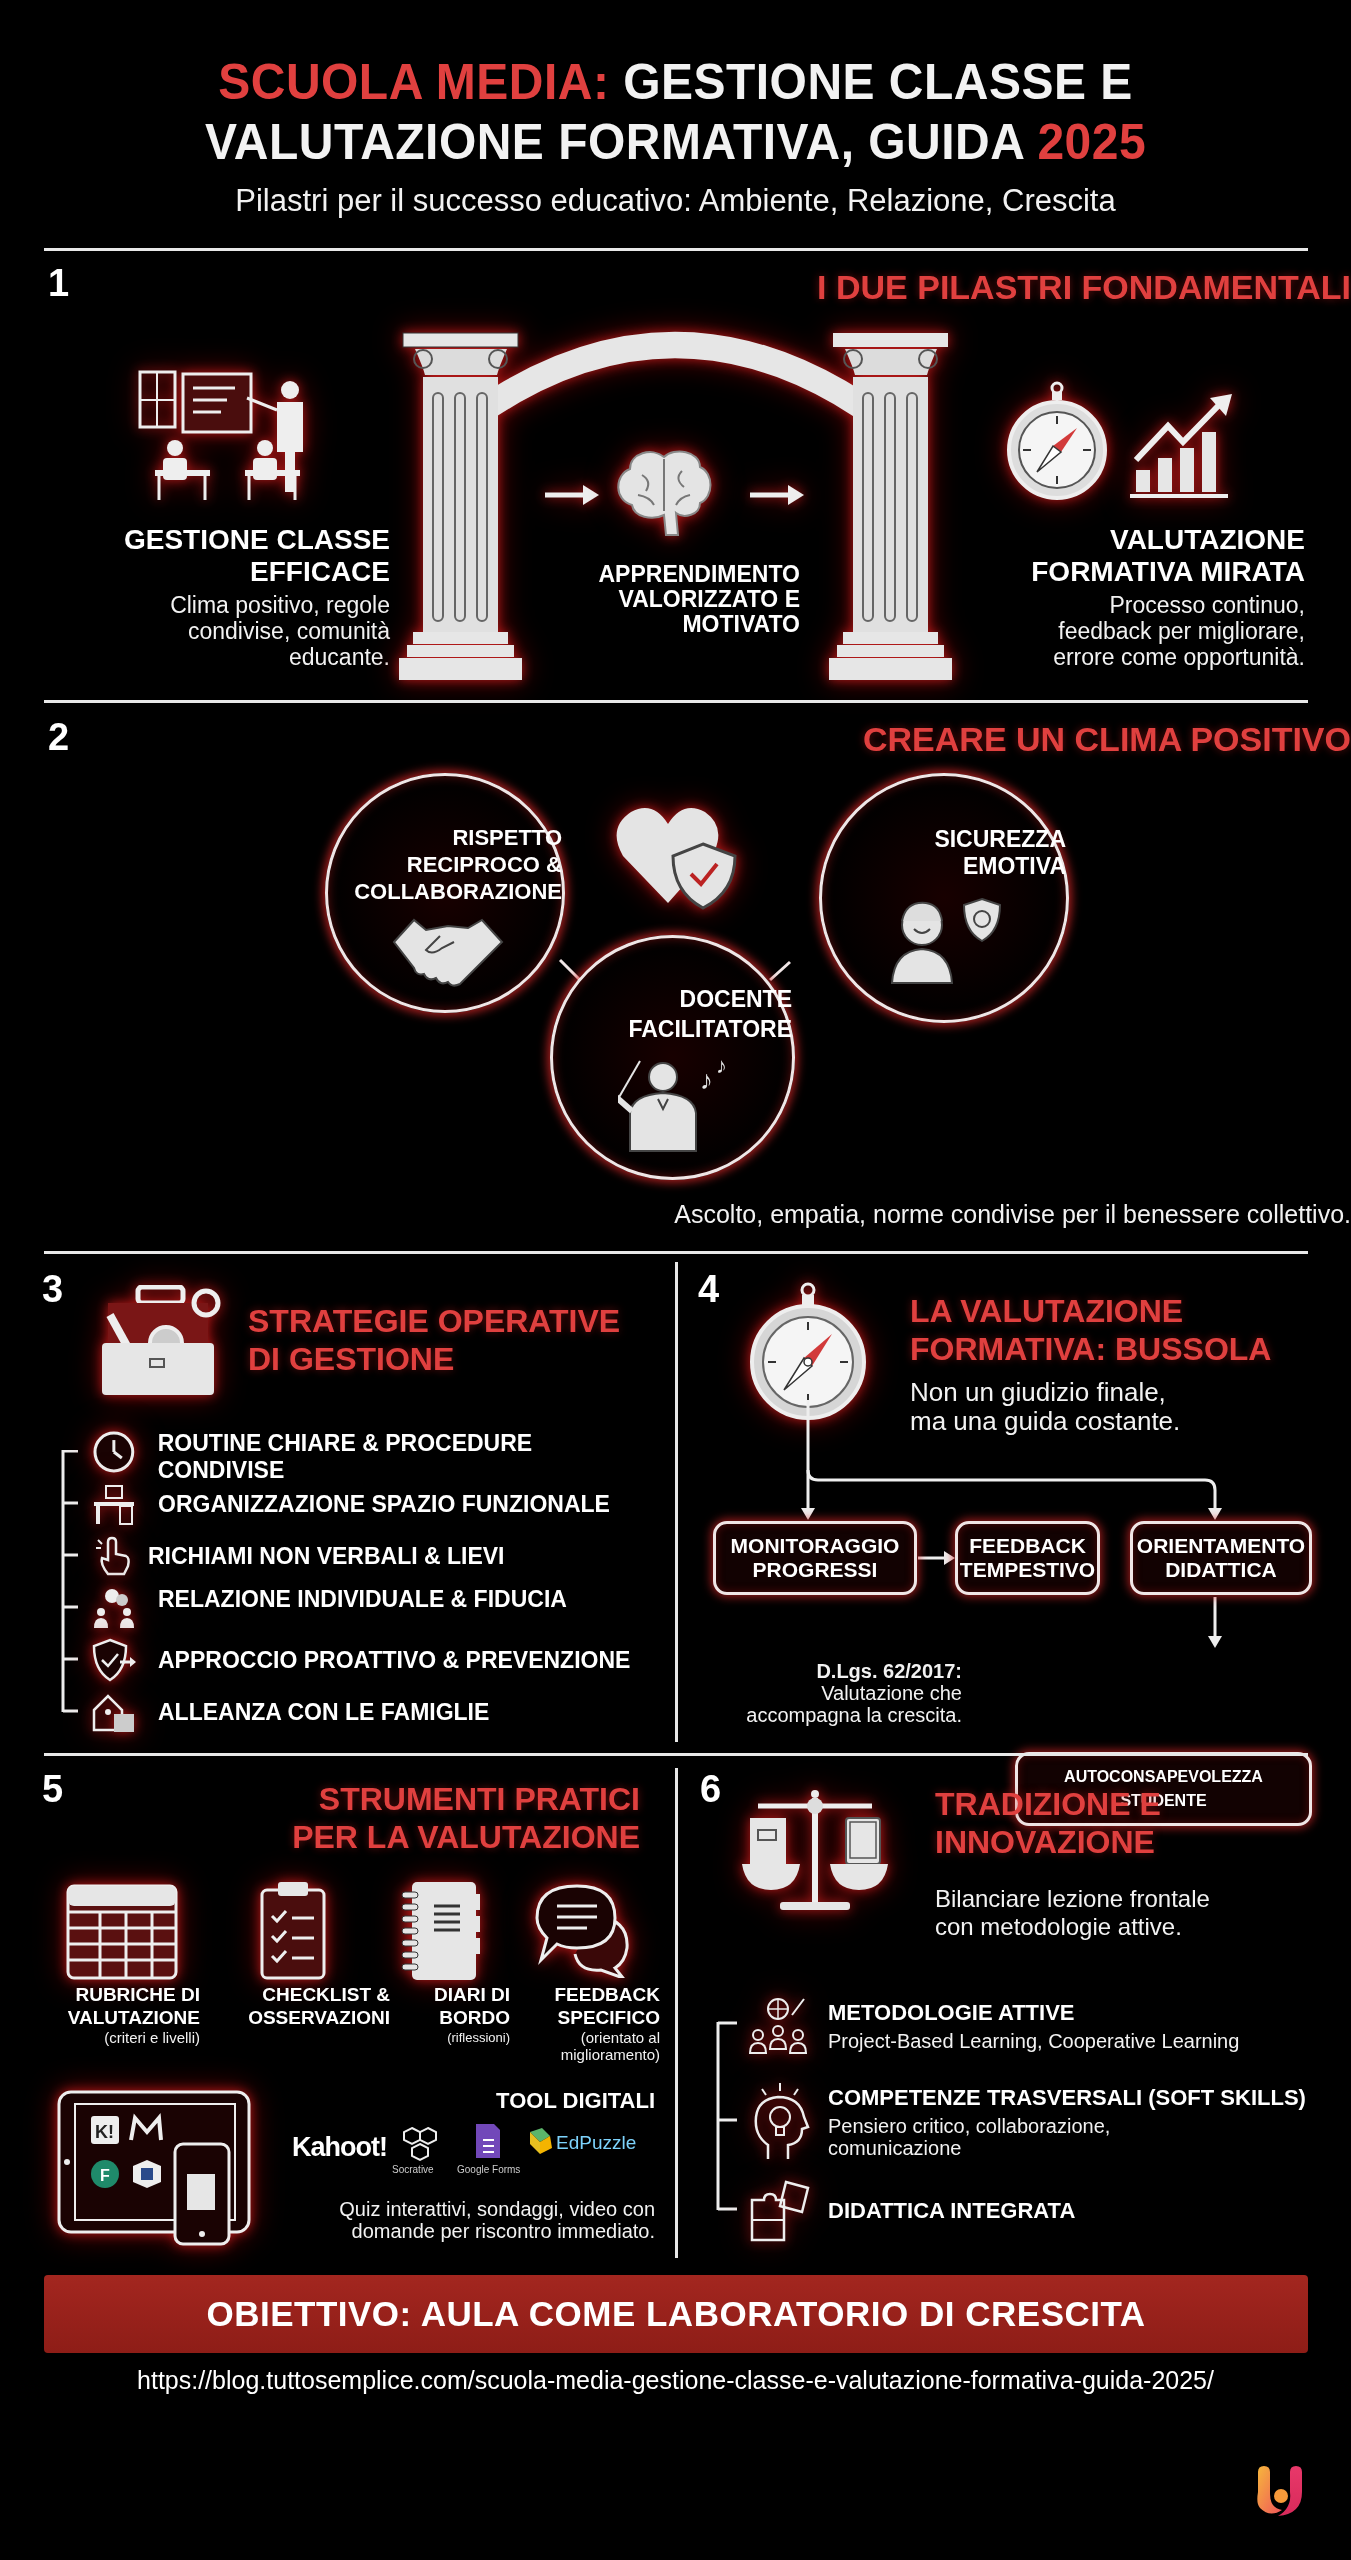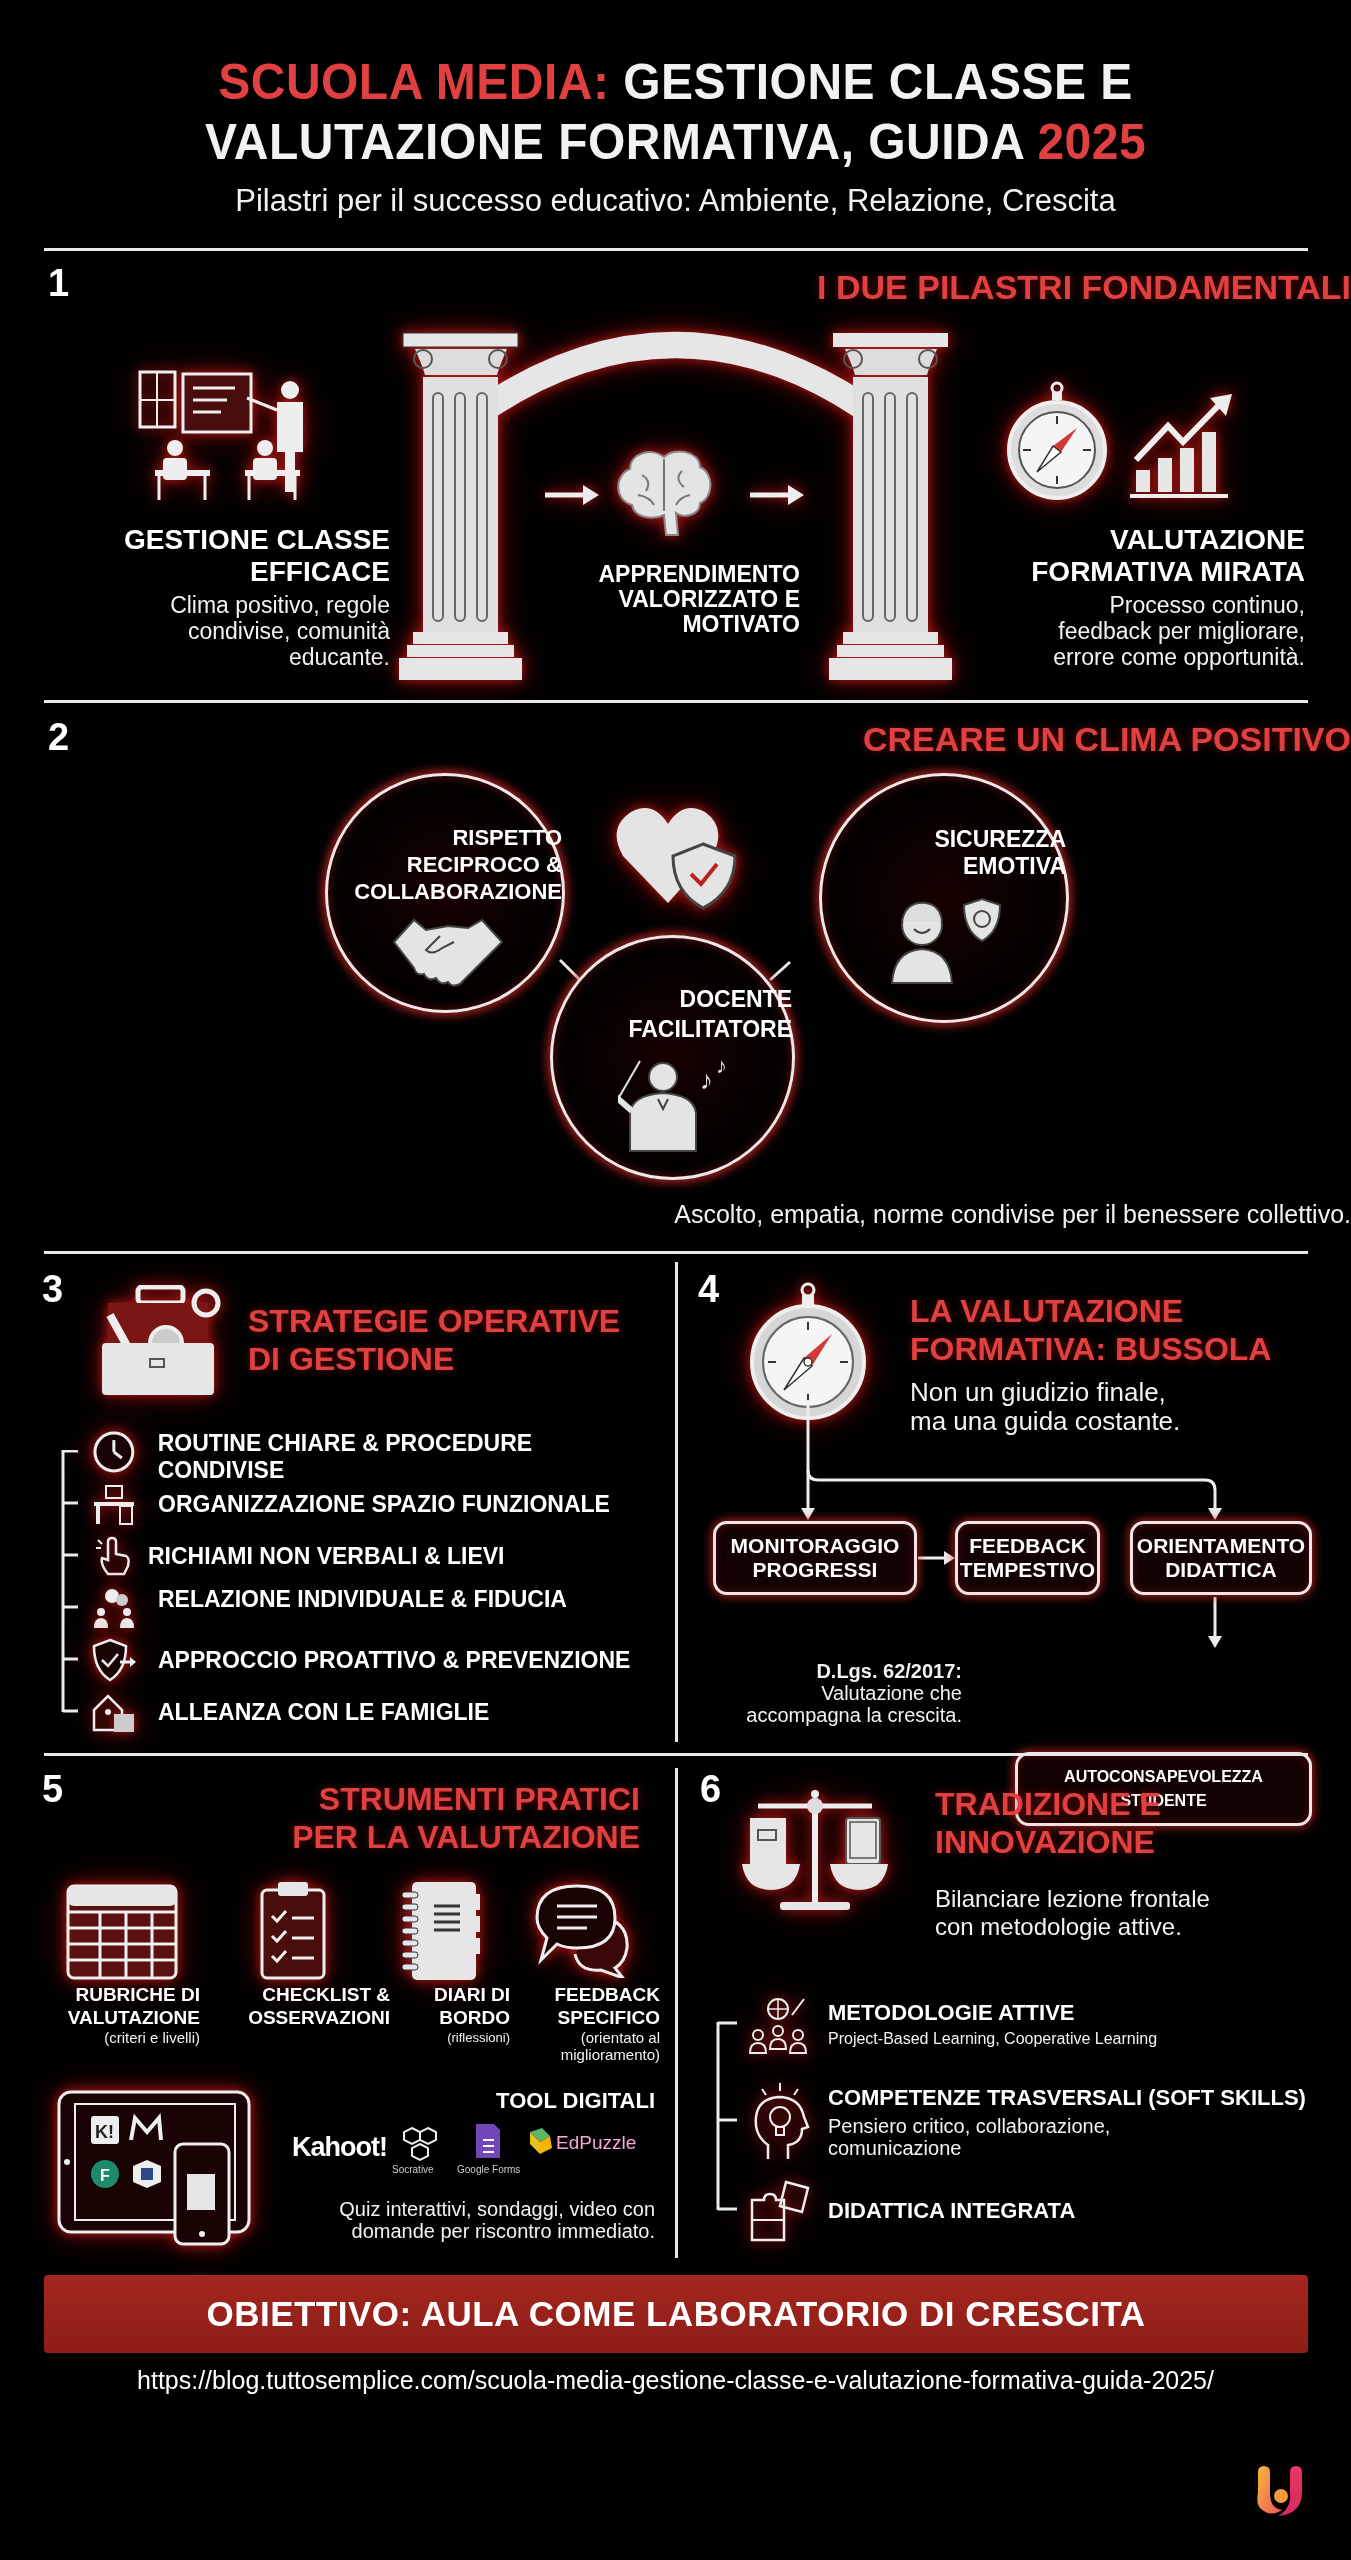--- a/index.html
+++ b/index.html
@@ -516,21 +516,21 @@
       <line x1="9" y1="18" x2="20" y2="18" stroke="#fff" stroke-width="2"></line>
       <line x1="9" y1="24" x2="20" y2="24" stroke="#fff" stroke-width="2"></line>
       <line x1="9" y1="30" x2="20" y2="30" stroke="#fff" stroke-width="2"></line>
     </svg>
   <div class="abs" style="left:165px;top:46px;font-size:10px;color:#ccc">Google Forms</div>
   <svg class="abs" style="left:236px;top:8px" width="26" height="30" viewBox="0 0 26 30">
       <polygon points="2,6 14,2 22,10 12,16" fill="#5bb56b"></polygon>
       <polygon points="12,16 22,10 24,22 12,28" fill="#f4b400"></polygon>
       <polygon points="2,6 12,16 12,28 2,18" fill="#e8c120"></polygon>
     </svg>
-  <div class="abs" style="left:264px;top:14px;font-size:19px;color:#f9a8d4">EdPuzzle</div>
+  <div class="abs" style="left:264px;top:14px;font-size:19px;color:#7dd3fc">EdPuzzle</div>
 </div>
 <div class="abs center" style="left:275px;width:380px;top:2198px;font-size:20px;line-height:22px">
   <div>Quiz interattivi, sondaggi, video con</div>
     <div>domande per riscontro immediato.</div>
 </div>
 
 <div class="abs secnum" style="left:700px;top:1768px">6</div>
 <div class="abs glow" style="left:740px;top:1790px">
   <svg width="150" height="130" viewBox="0 0 150 130">
     <circle cx="75" cy="4" r="4" fill="#eee"></circle>
@@ -567,21 +567,21 @@
   <line x1="44" y1="20" x2="56" y2="4" stroke="#eee" stroke-width="2"></line>
   <circle cx="10" cy="40" r="5" fill="none" stroke="#eee" stroke-width="2"></circle>
     <path d="M2 58 Q2 48 10 48 Q18 48 18 58Z" fill="none" stroke="#eee" stroke-width="2"></path>
   <circle cx="30" cy="36" r="5" fill="none" stroke="#eee" stroke-width="2"></circle>
     <path d="M22 54 Q22 44 30 44 Q38 44 38 54Z" fill="none" stroke="#eee" stroke-width="2"></path>
   <circle cx="50" cy="40" r="5" fill="none" stroke="#eee" stroke-width="2"></circle>
     <path d="M42 58 Q42 48 50 48 Q58 48 58 58Z" fill="none" stroke="#eee" stroke-width="2"></path>
 </svg>
 <div class="abs" style="left:828px;top:2000px">
   <div class="bold-w" style="font-size:22px">METODOLOGIE ATTIVE</div>
-  <div style="font-size:16px;margin-top:4px">Project-Based Learning, Cooperative Learning</div>
+  <div style="font-size:20px;margin-top:4px">Project-Based Learning, Cooperative Learning</div>
 </div>
 <svg class="abs glow" style="left:748px;top:2083px" width="64" height="78" viewBox="0 0 64 78">
   <path d="M20 76 V62 Q6 52 8 34 Q10 16 30 14 Q52 14 56 34 L60 44 L54 46 Q54 60 40 62 V76" fill="none" stroke="#eee" stroke-width="2.5"></path>
   <circle cx="32" cy="34" r="10" fill="none" stroke="#eee" stroke-width="2"></circle>
     <rect x="28" y="44" width="8" height="8" fill="none" stroke="#eee" stroke-width="2"></rect>
   <line x1="32" y1="0" x2="32" y2="8" stroke="#eee" stroke-width="2"></line>
     <line x1="14" y1="6" x2="18" y2="12" stroke="#eee" stroke-width="2"></line>
     <line x1="50" y1="6" x2="46" y2="12" stroke="#eee" stroke-width="2"></line>
 </svg>
 <div class="abs" style="left:828px;top:2085px">

